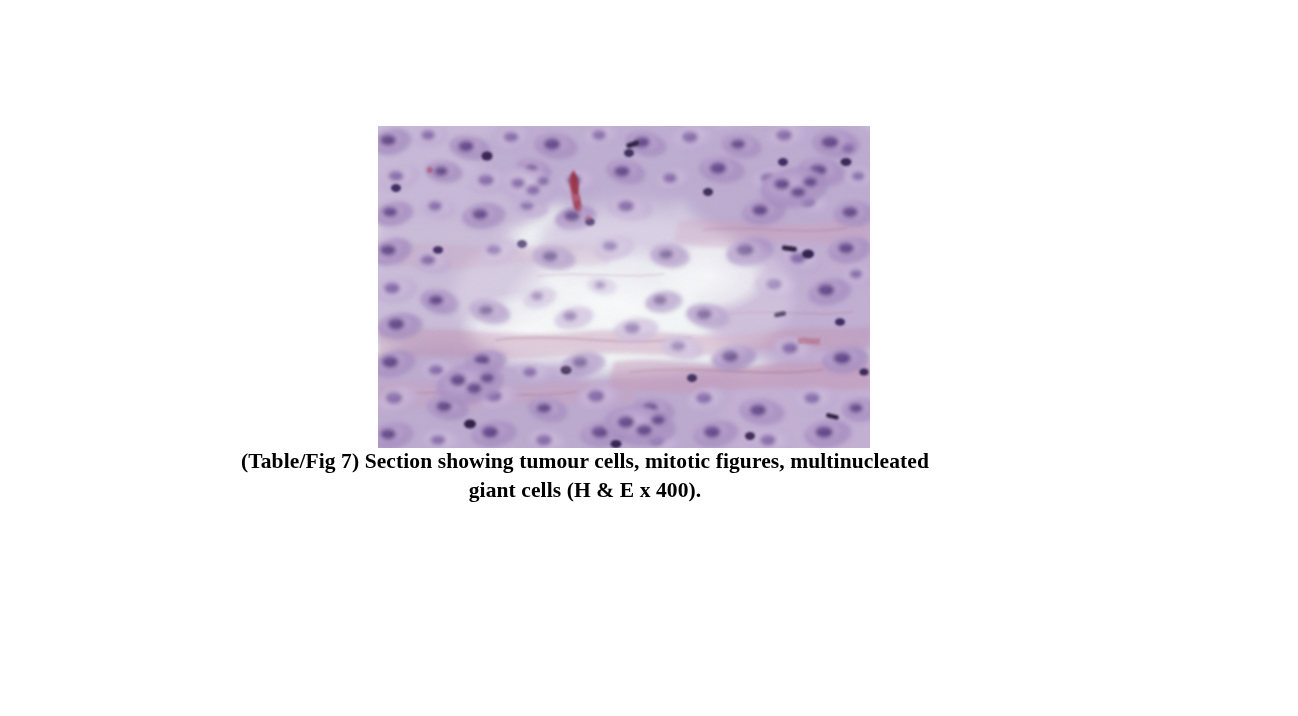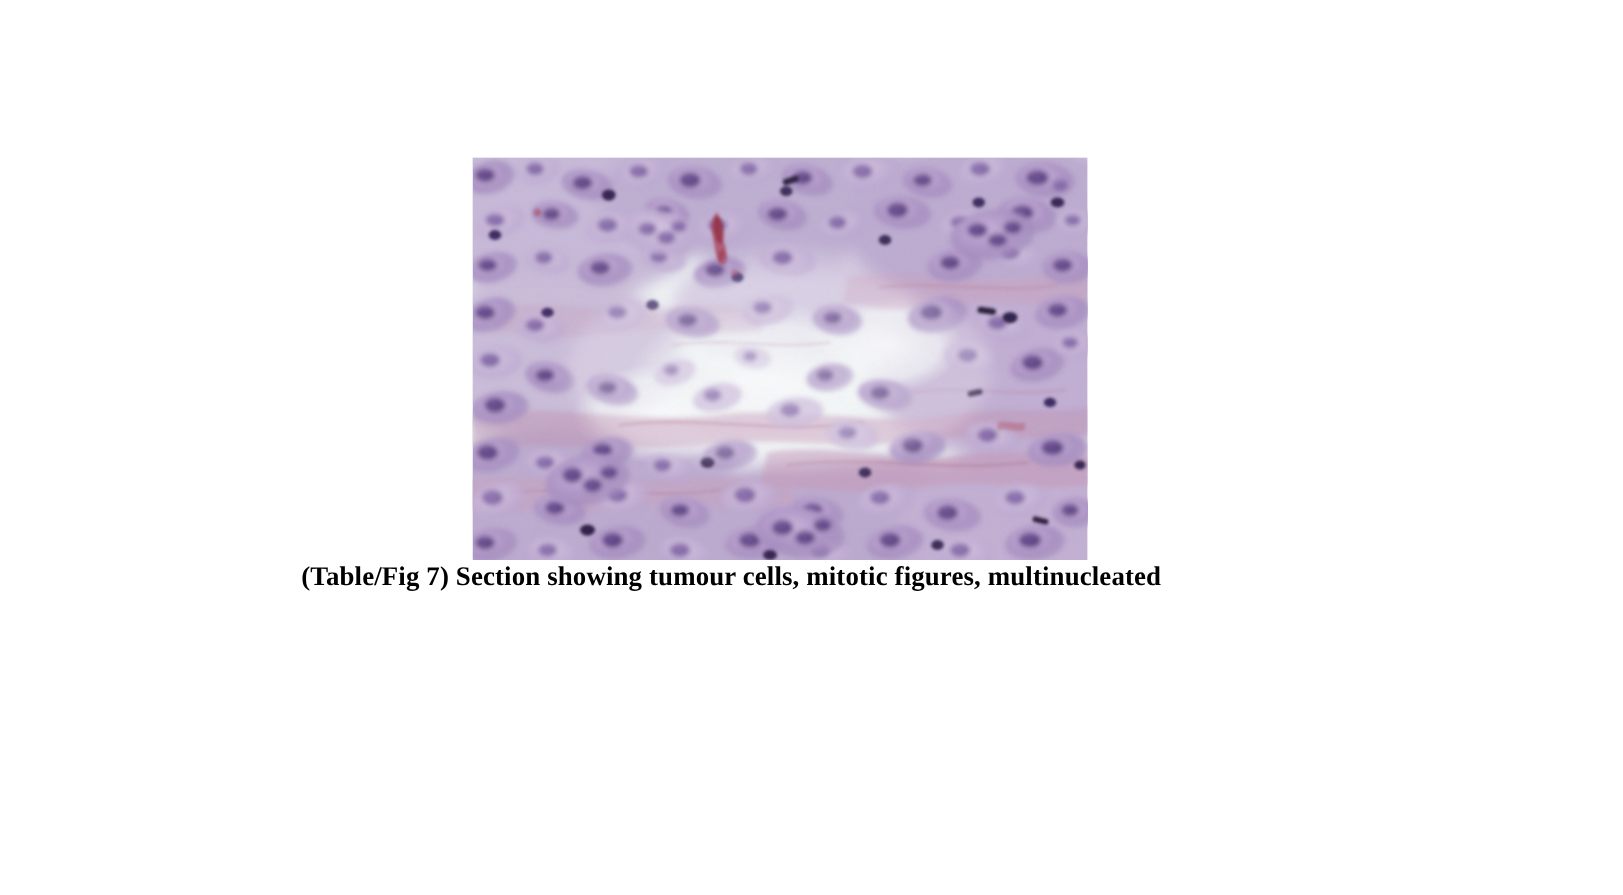--- a/index.html
+++ b/index.html
@@ -427,15 +427,16 @@
           <ellipse cx="246" cy="170" rx="170" ry="80" fill="#ffffff"></ellipse>
         </g>
 
         <rect width="492" height="322" filter="url(#fGrain)" opacity="0.55"></rect>
       </svg>
     </div>
   </figure>
 
   <figcaption id="figure-caption">
     <span class="cap-line cap-line-1">(Table/Fig 7) Section showing tumour cells, mitotic figures, multinucleated</span>
+    <span class="cap-line cap-line-2">giant cells (H &amp; E x 400).</span>
   </figcaption>
 
 </div>
 
 </body></html>

